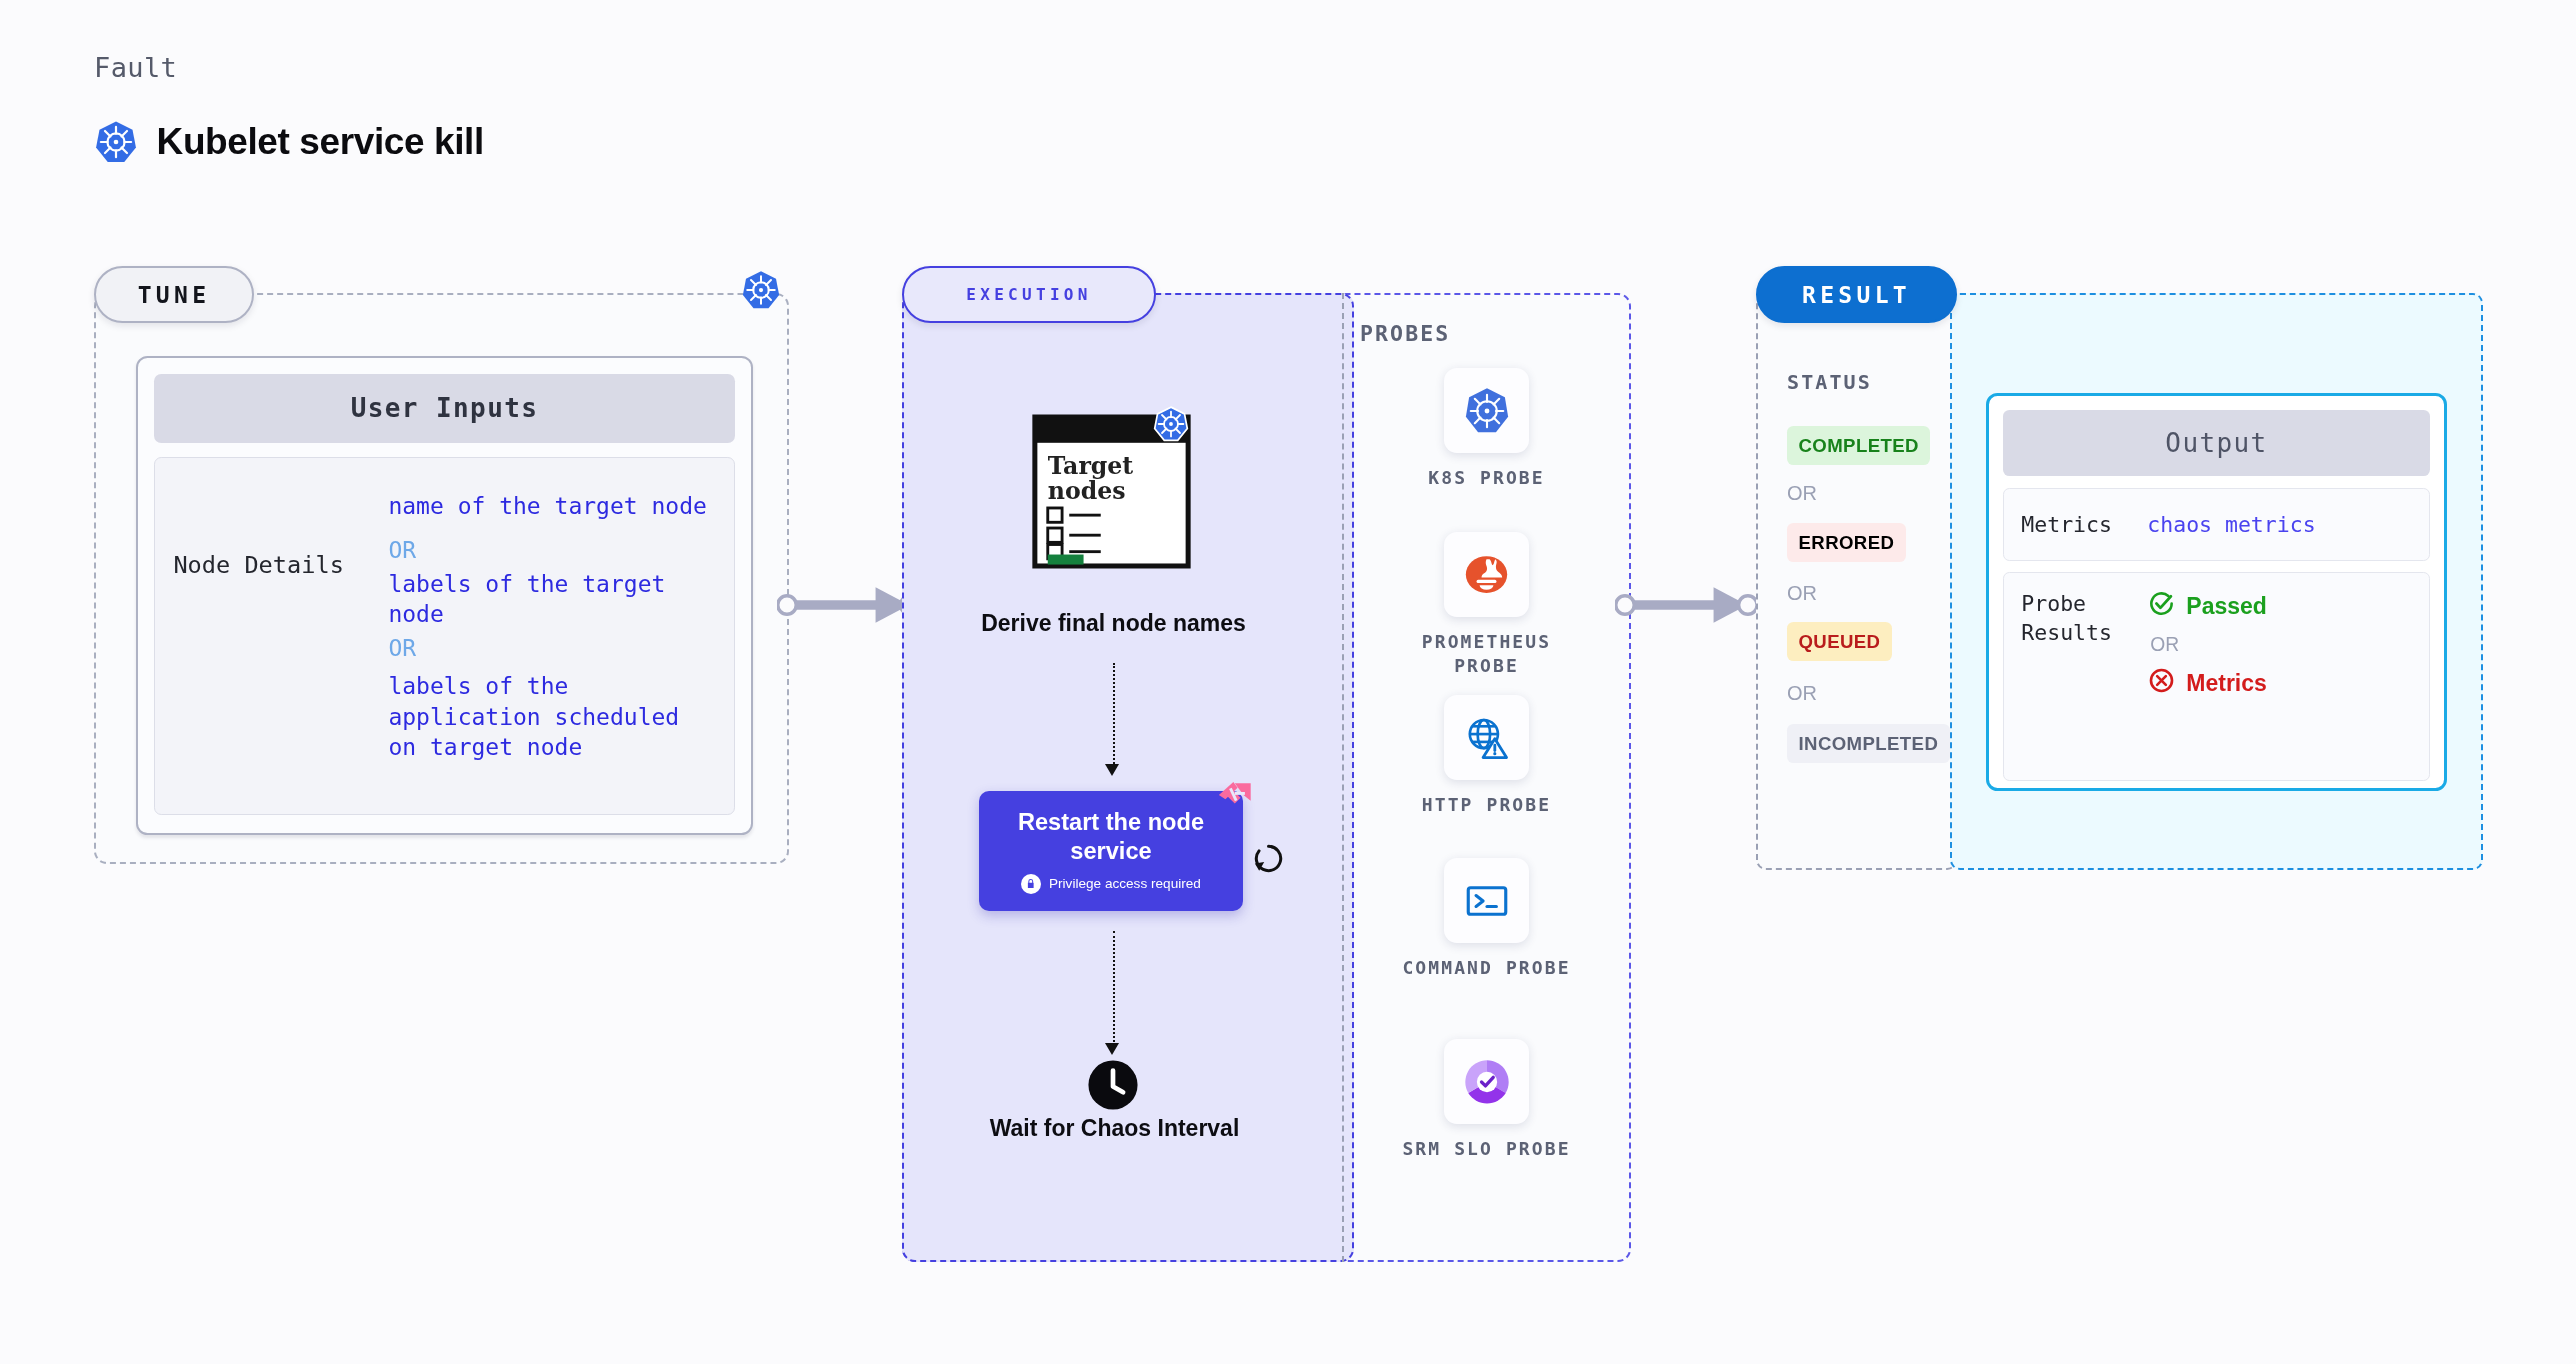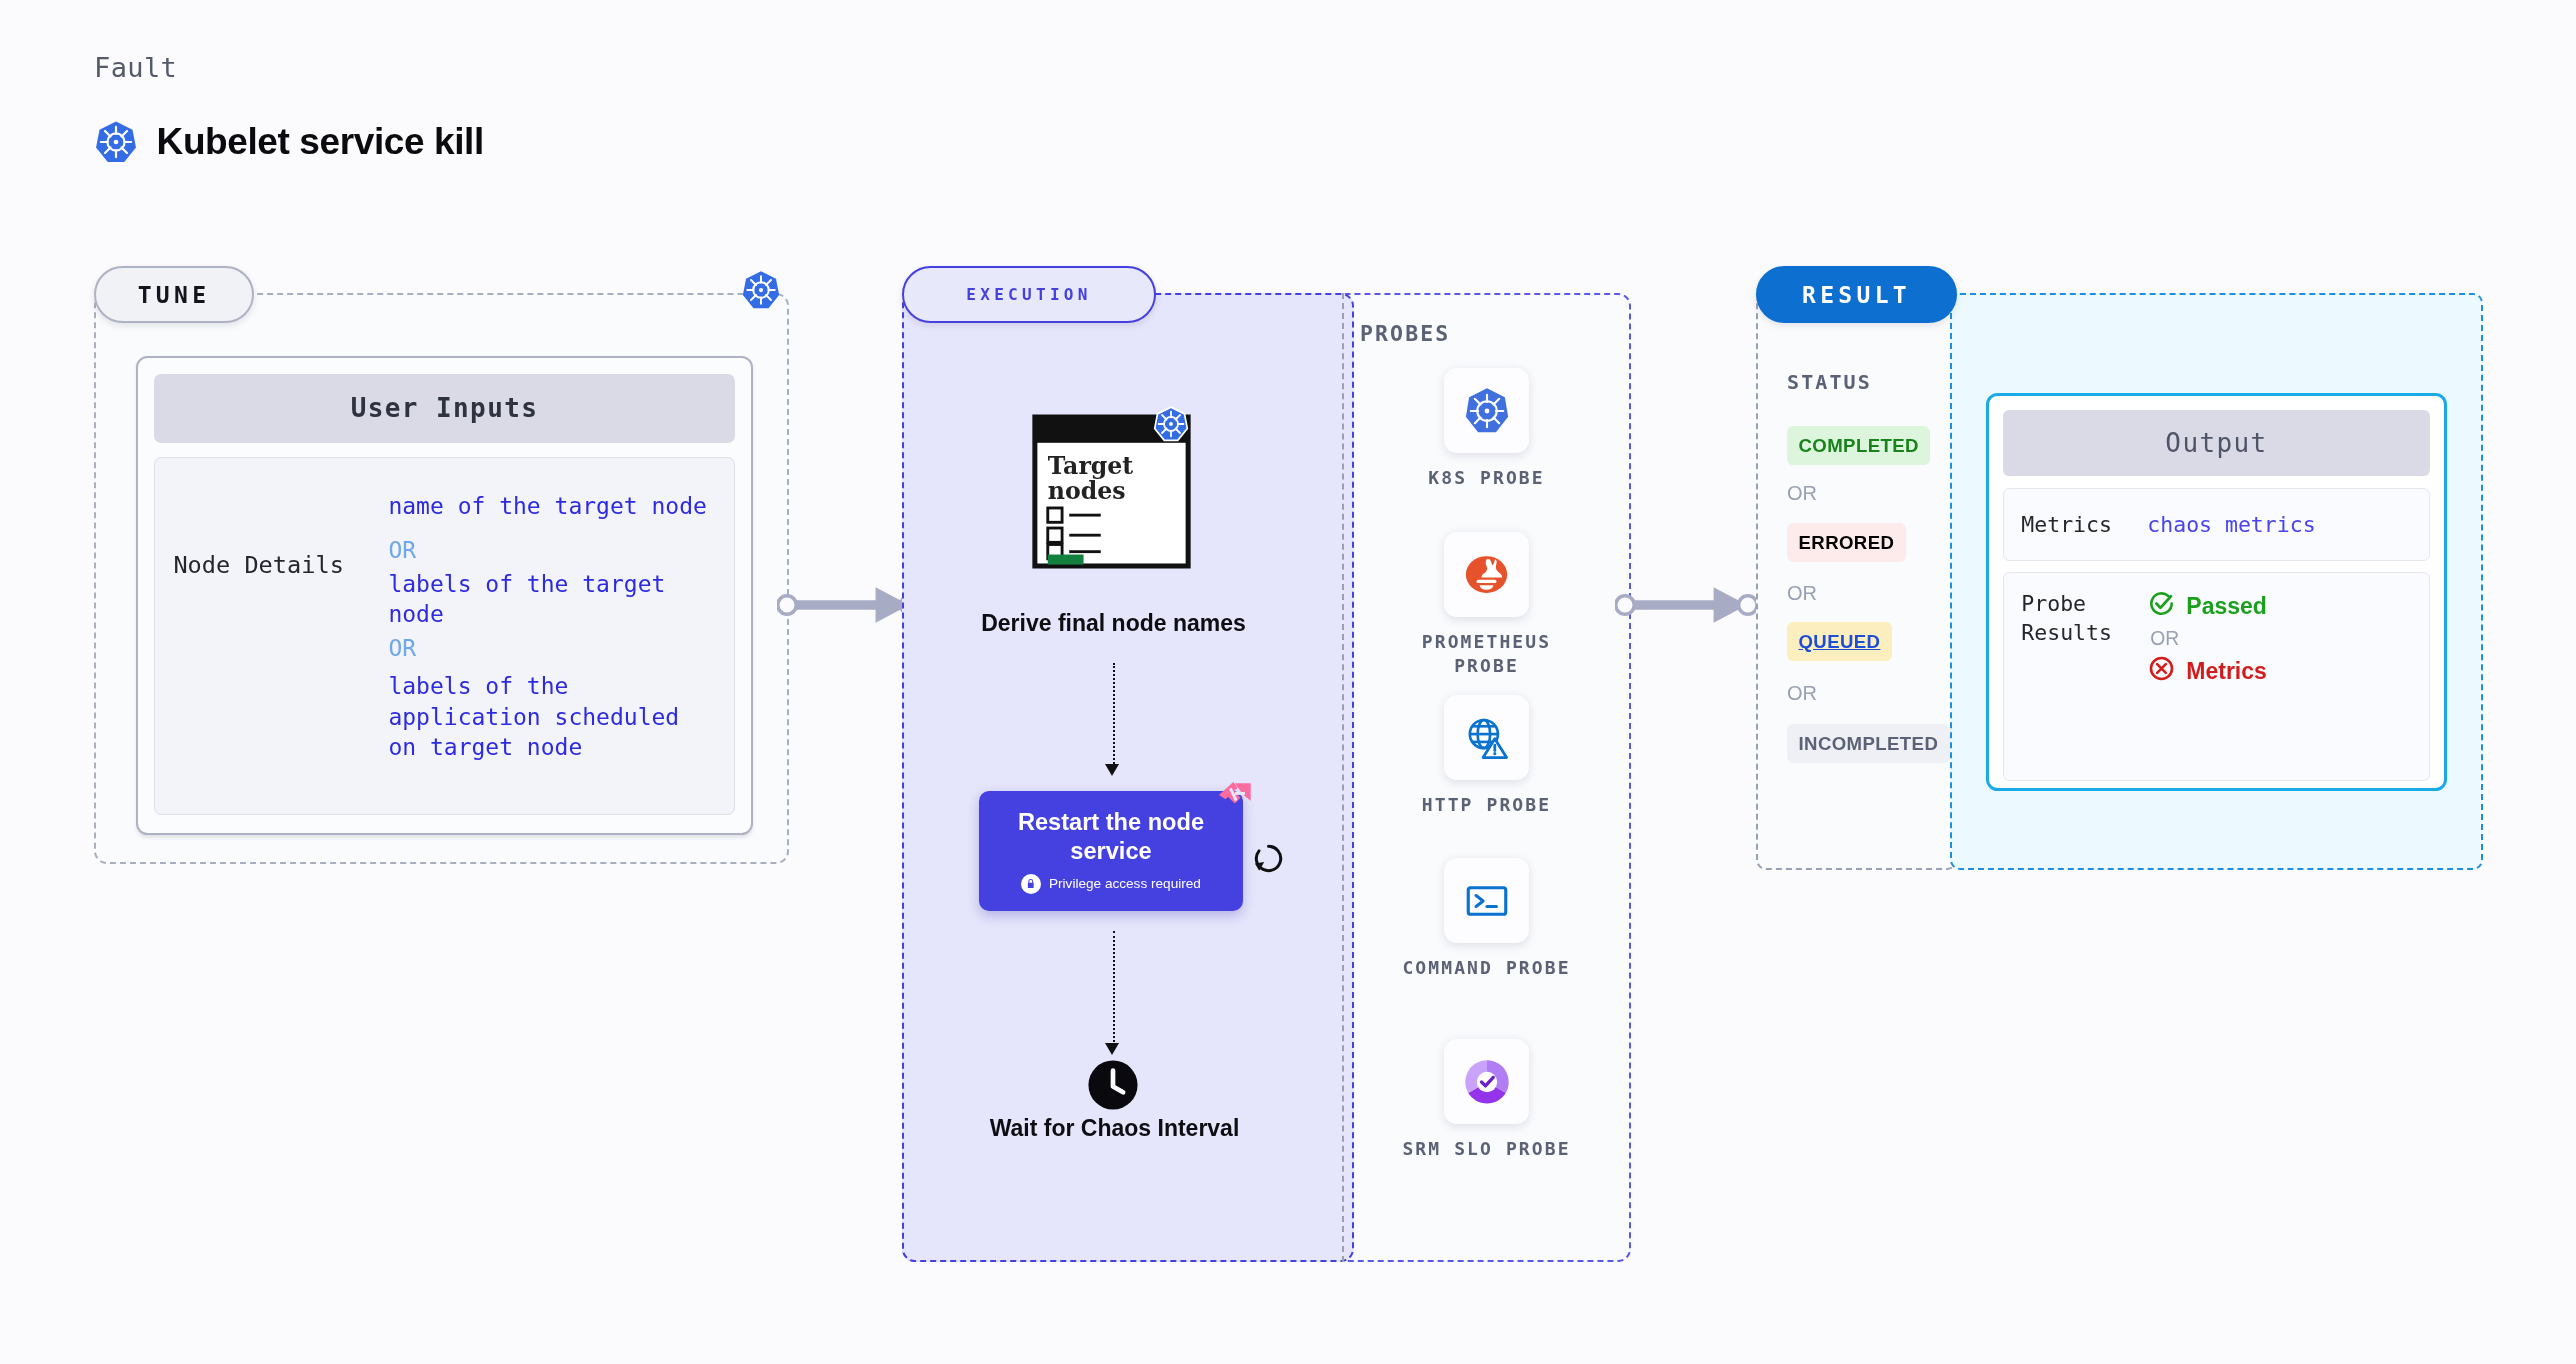--- a/index.html
+++ b/index.html
@@ -214,21 +214,21 @@
     font-size: 18.6px; font-weight: 700; letter-spacing: 0.4px;
   }
   .or-txt {
     position: absolute; left: 1787px;
     font-size: 20px; color: #9aa0b4;
   }
   .b-completed { top: 426px; background: #dcf5dc; color: #18821b; }
   .o1 { top: 482px; }
   .b-errored   { top: 523px; background: #fdeaea; color: #000000; }
   .o2 { top: 582px; }
-  .b-queued    { top: 622px; background: #fdeec0; color: #1d4ed8; text-decoration: underline; }
+  .b-queued    { top: 622px; background: #fdeec0; color: #b91c1c; }
   .o3 { top: 682px; }
   .b-incompleted { top: 724px; background: #eff0f6; color: #5c6275; }
 
   .card-output {
     position: absolute; left: 1986px; top: 393px;
     width: 461px; height: 398px;
     background: #ffffff; border: 3.6px solid #1aaae6; border-radius: 11.5px;
     padding: 14.3px;
   }
   .card-out-head {
@@ -246,21 +246,21 @@
     width: 126px; flex: none;
     font-family: "DejaVu Sans Mono", monospace;
     font-size: 21.5px; color: #24262e; line-height: 1.35;
   }
   .out-metric {
     font-family: "DejaVu Sans Mono", monospace;
     font-size: 21.5px; color: #4a43ef; text-align: center;
   }
   .row-metrics { height: 73px; align-items: center; }
   .row-probe   { height: 209px; align-items: flex-start; }
-  .pr-stack { display: flex; flex-direction: column; gap: 4px; }
+  .pr-stack { display: flex; flex-direction: column; gap: 10px; }
   .pr-line { display: flex; align-items: center; gap: 10px; font-size: 23px; font-weight: 700; }
   .pr-pass { color: #1ba01e; }
   .pr-fail { color: #d31c1c; }
   .pr-or { font-size: 19.3px; color: #9aa0b4; font-weight: 400; margin-left: 2.9px; }
 
   
   .conn { position: absolute; }
 </style>
 </head>
 <body>

